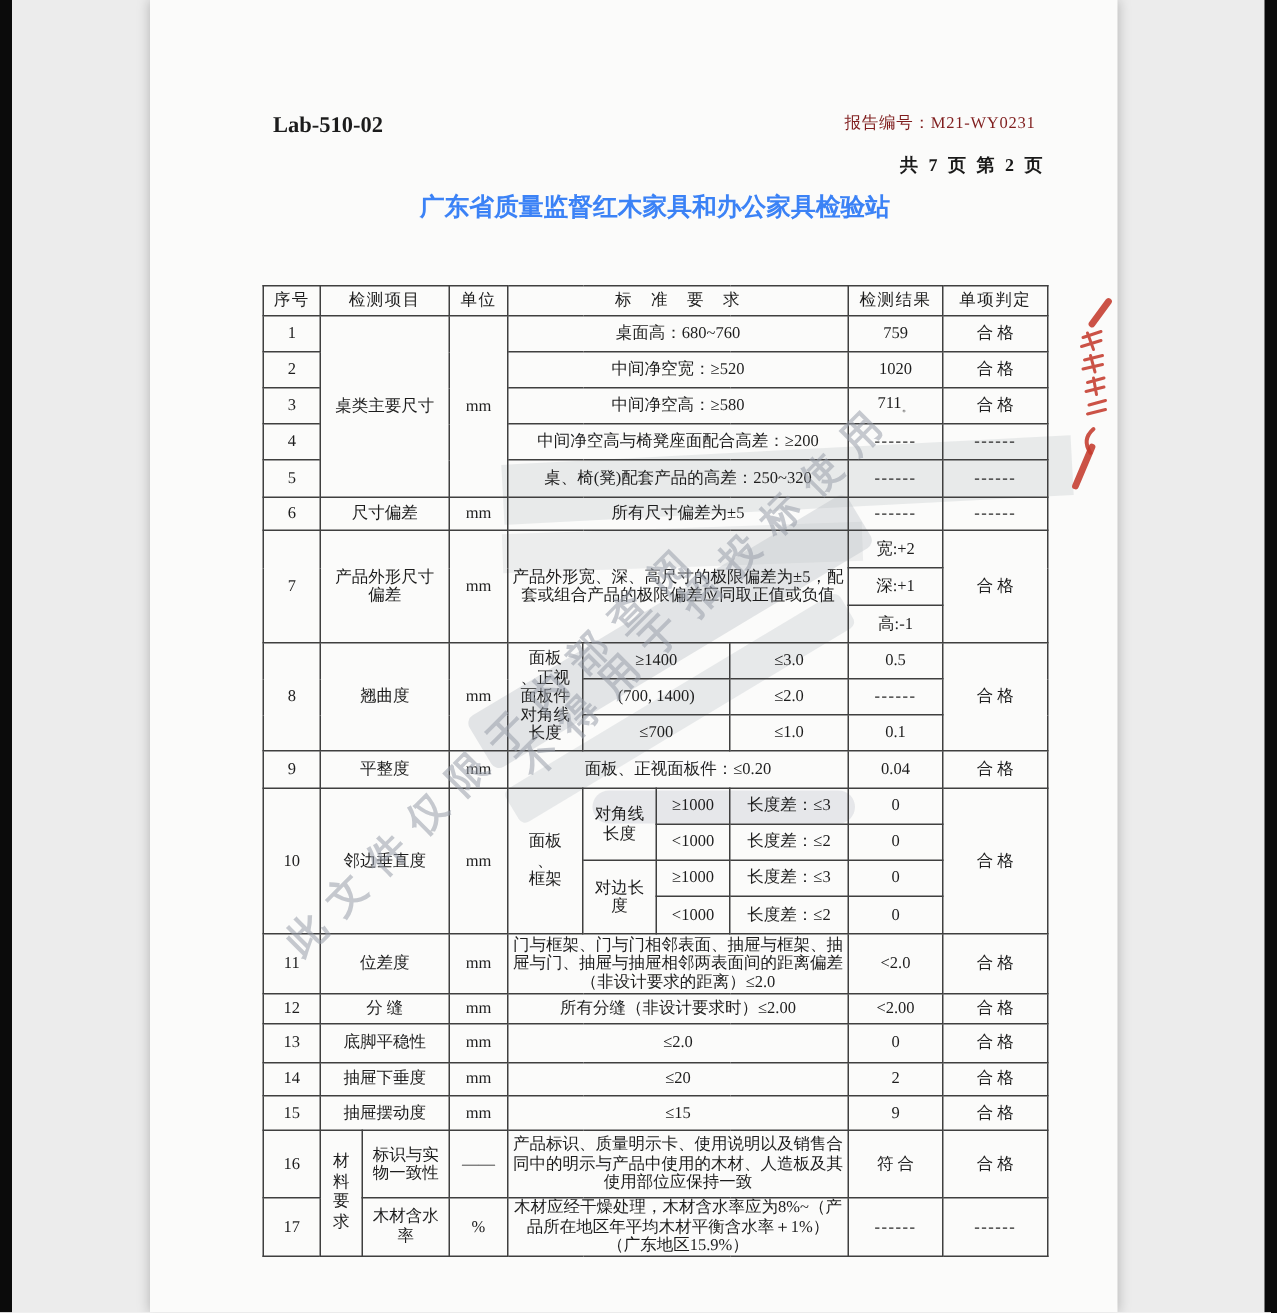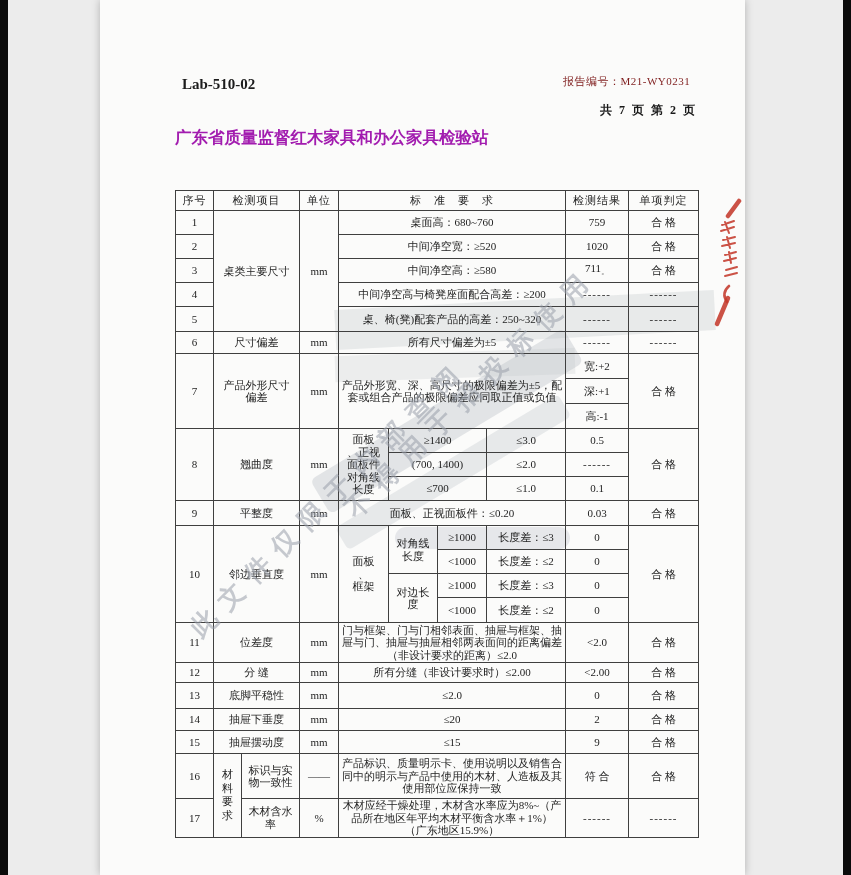--- a/index.html
+++ b/index.html
@@ -6,22 +6,22 @@
   body{background:#e9e9e9;font-family:"Liberation Serif","DejaVu Serif",serif;}
   .screen{position:relative;width:851px;height:875px;background:#ececec;overflow:hidden;}
   .edge-strip{position:absolute;top:0;height:100%;background:#0b0b0b;}
   .edge-left{left:0;width:8px;}
   .edge-right{right:0;width:8px;}
   .page{position:absolute;left:100px;top:0;width:645px;height:875px;background:#fbfbfa;
         box-shadow:0 0 8px rgba(0,0,0,.25);}
   .form-code{position:absolute;left:82px;top:76px;font-size:15px;font-weight:bold;color:#1c1c1c;}
   .report-no{position:absolute;left:463px;top:74px;font-size:11px;font-weight:normal;color:#7f1d1d;letter-spacing:.5px;}
   .page-info{position:absolute;left:500px;top:102px;font-size:12px;font-weight:bold;color:#1a1a1a;letter-spacing:2px;}
-  .org-title{position:absolute;left:75px;top:127px;width:523px;
-        font-family:"Liberation Sans","DejaVu Sans",sans-serif;font-weight:bold;font-size:16.5px;color:#a21caf;}
+  .org-title{position:absolute;left:75px;top:127px;width:523px;text-align:center;
+        font-family:"Liberation Sans","DejaVu Sans",sans-serif;font-weight:bold;font-size:16.5px;color:#3b82f6;}
   .doc-title{position:absolute;left:75px;top:157px;width:523px;text-align:center;
         font-family:"Liberation Sans","DejaVu Sans",sans-serif;font-weight:bold;font-size:20px;color:#111;letter-spacing:6px;}
   table.report{position:absolute;left:75px;top:190px;width:523px;border-collapse:collapse;table-layout:fixed;}
   table.report td{border:1px solid #3f3f3f;padding:0 2px;text-align:center;vertical-align:middle;
         font-size:11px;color:#1d1d1d;line-height:12.5px;overflow:hidden;}
   td.hd{font-size:11.5px;letter-spacing:1px;margin-top:8px;}
   td.tl{text-align:left;padding:1px 5px;}
   td.sm{font-size:10.5px;line-height:11.5px;}
   .pre{white-space:pre-line;}
   .vert{width:13px;margin:3px auto;word-break:break-all;line-height:13.5px;}
@@ -153,21 +153,21 @@
       <tr style="height:24px">
         <td colspan="2">≤700</td>
         <td>≤1.0</td>
         <td>0.1</td>
       </tr>
       <tr style="height:25px">
         <td>9</td>
         <td colspan="2">平整度</td>
         <td>mm</td>
         <td colspan="4">面板、正视面板件：≤0.20</td>
-        <td>0.03</td>
+        <td>0.04</td>
         <td>合 格</td>
       </tr>
       <tr style="height:24px">
         <td rowspan="4">10</td>
         <td colspan="2" rowspan="4">邻边垂直度</td>
         <td rowspan="4">mm</td>
         <td rowspan="4" class="pre">面板
 、
 框架</td>
         <td rowspan="2" class="pre">对角线

